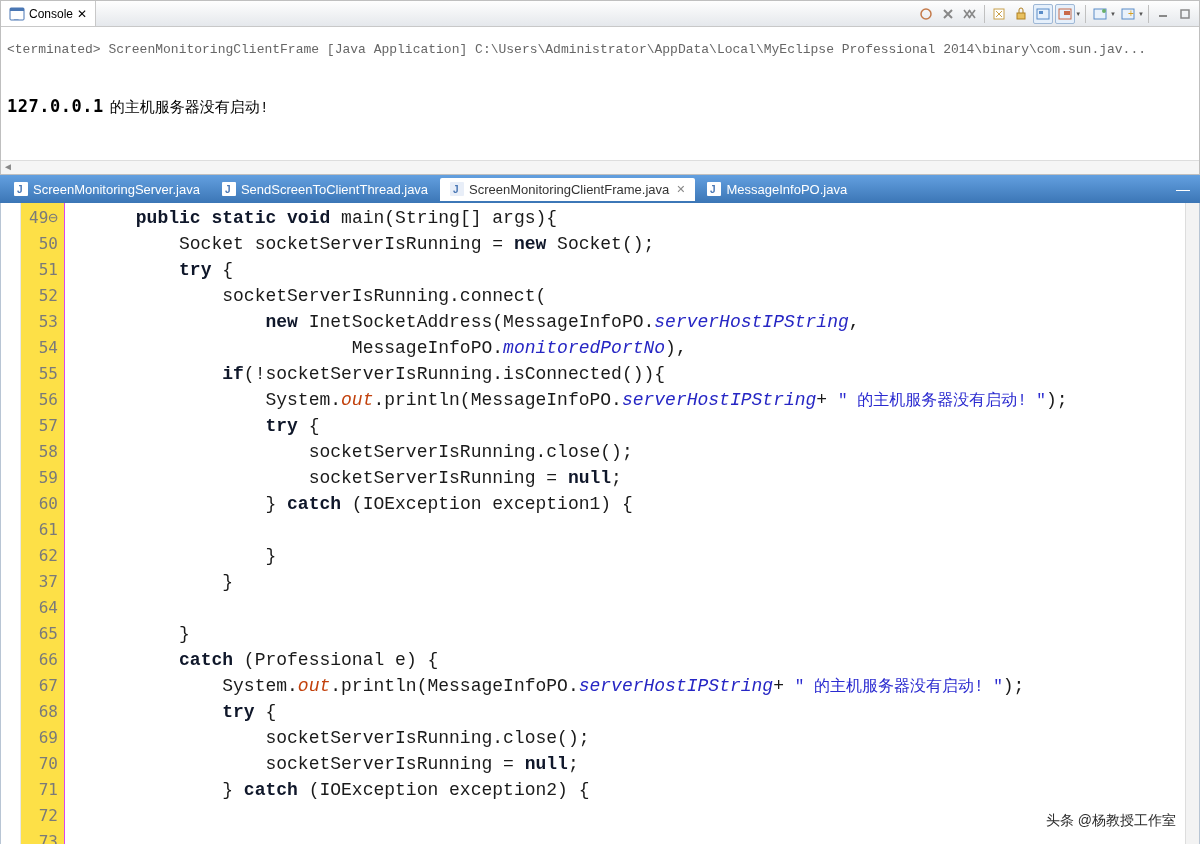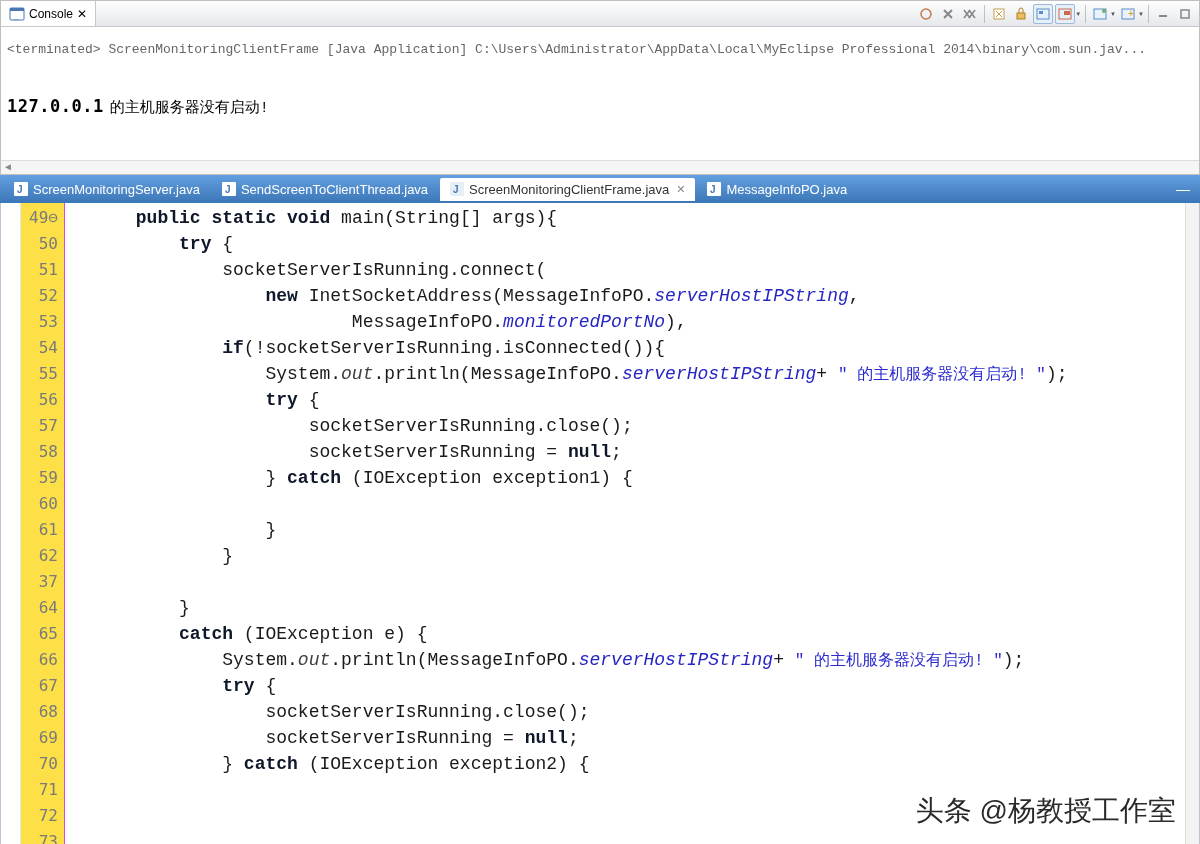--- a/index.html
+++ b/index.html
@@ -125,31 +125,31 @@
 .code-line {
   font-family: Consolas, "Courier New", monospace;
   font-size: 18px;
   height:26px;
   line-height:26px;
   white-space: pre;
   color:#1a1a1a;
 }
 .kw   { color:#0f172a; font-weight:bold; }
 .fld  { color:#2626c4; font-style:italic; }
-.fld2 { color:#404040; font-style:italic; }
+.fld2 { color:#c2410c; font-style:italic; }
 .str  { color:#2a2ad0; }
 .cjk  { font-size:16px; }
 
 .overview-ruler { width:14px; background:#f3f3f3; border-left:1px solid #ddd; }
 
 .watermark {
   position:absolute;
   right: 24px;
   bottom: 14px;
-  font-size: 28px;
+  font-size: 14px;
   color:#2a2a2a;
   text-shadow: 0 0 2px #fff, 0 0 2px #fff;
   pointer-events:none;
 }
 
 svg { display:block; }
 </style>
 </head>
 <body>
 
@@ -315,36 +315,37 @@
     <div class="gutter-line">67</div>
     <div class="gutter-line">68</div>
     <div class="gutter-line">69</div>
     <div class="gutter-line">70</div>
     <div class="gutter-line">71</div>
     <div class="gutter-line">72</div>
     <div class="gutter-line">73</div>
   </div>
   <div class="code-col">
     <div class="code-line"><span>      </span><span class="kw">public</span><span> </span><span class="kw">static</span><span> </span><span class="kw">void</span><span> main(String[] args){</span></div>
+    <div class="code-line"><span>          Socket socketServerIsRunning = </span><span class="kw">new</span><span> Socket();</span></div>
     <div class="code-line"><span>          </span><span class="kw">try</span><span> {</span></div>
     <div class="code-line"><span>              socketServerIsRunning.connect(</span></div>
     <div class="code-line"><span>                  </span><span class="kw">new</span><span> InetSocketAddress(MessageInfoPO.</span><span class="fld">serverHostIPString</span><span>,</span></div>
     <div class="code-line"><span>                          MessageInfoPO.</span><span class="fld">monitoredPortNo</span><span>),</span></div>
     <div class="code-line"><span>              </span><span class="kw">if</span><span>(!socketServerIsRunning.isConnected()){</span></div>
     <div class="code-line"><span>                  System.</span><span class="fld2">out</span><span>.println(MessageInfoPO.</span><span class="fld">serverHostIPString</span><span>+ </span><span class="str cjk">" 的主机服务器没有启动! "</span><span>);</span></div>
     <div class="code-line"><span>                  </span><span class="kw">try</span><span> {</span></div>
     <div class="code-line"><span>                      socketServerIsRunning.close();</span></div>
     <div class="code-line"><span>                      socketServerIsRunning = </span><span class="kw">null</span><span>;</span></div>
     <div class="code-line"><span>                  } </span><span class="kw">catch</span><span> (IOException exception1) {</span></div>
     <div class="code-line"><span></span></div>
     <div class="code-line"><span>                  }</span></div>
     <div class="code-line"><span>              }</span></div>
     <div class="code-line"><span></span></div>
     <div class="code-line"><span>          }</span></div>
-    <div class="code-line"><span>          </span><span class="kw">catch</span><span> (IOException e) {</span></div>
+    <div class="code-line"><span>          </span><span class="kw">catch</span><span> (Professional e) {</span></div>
     <div class="code-line"><span>              System.</span><span class="fld2">out</span><span>.println(MessageInfoPO.</span><span class="fld">serverHostIPString</span><span>+ </span><span class="str cjk">" 的主机服务器没有启动! "</span><span>);</span></div>
     <div class="code-line"><span>              </span><span class="kw">try</span><span> {</span></div>
     <div class="code-line"><span>                  socketServerIsRunning.close();</span></div>
     <div class="code-line"><span>                  socketServerIsRunning = </span><span class="kw">null</span><span>;</span></div>
     <div class="code-line"><span>              } </span><span class="kw">catch</span><span> (IOException exception2) {</span></div>
   </div>
   <div class="overview-ruler"></div>
 </div>
 
 <div class="watermark">头条 @杨教授工作室</div>

